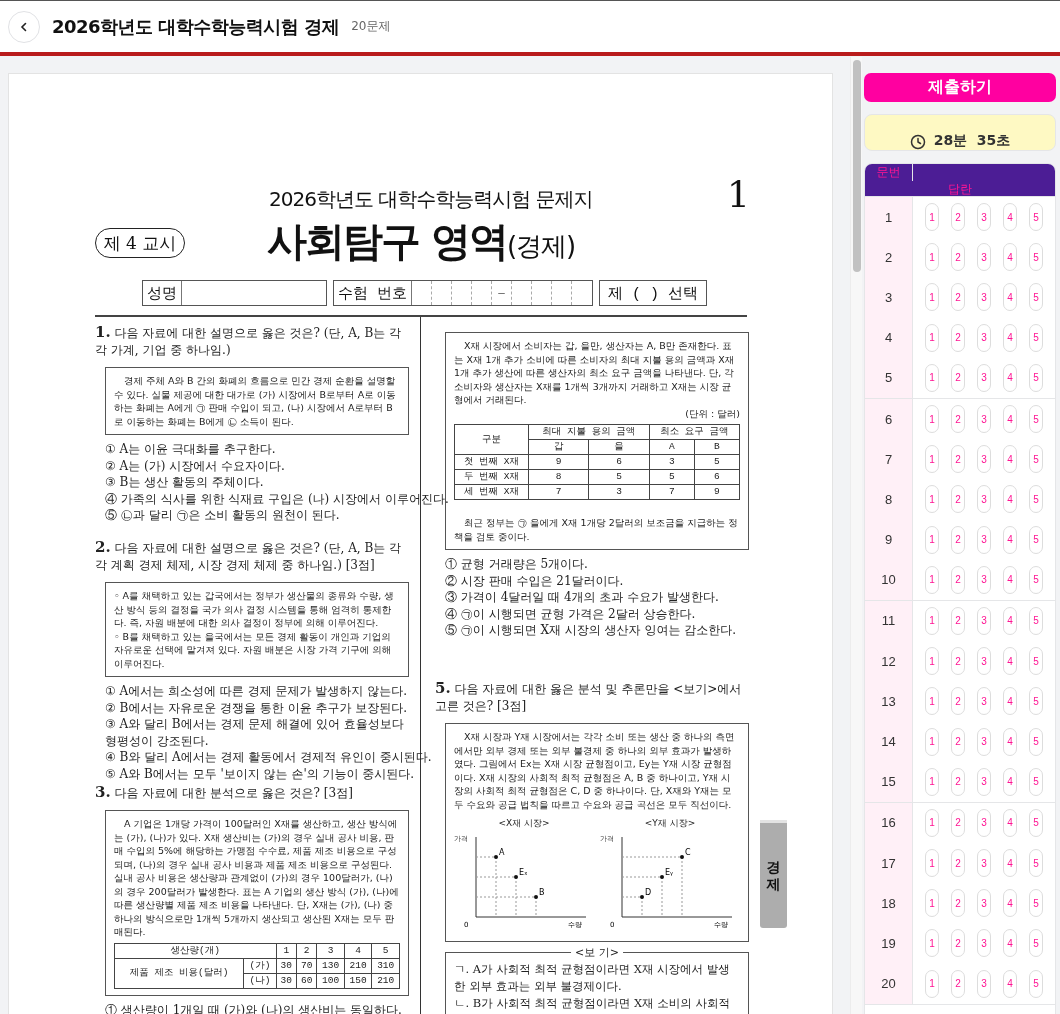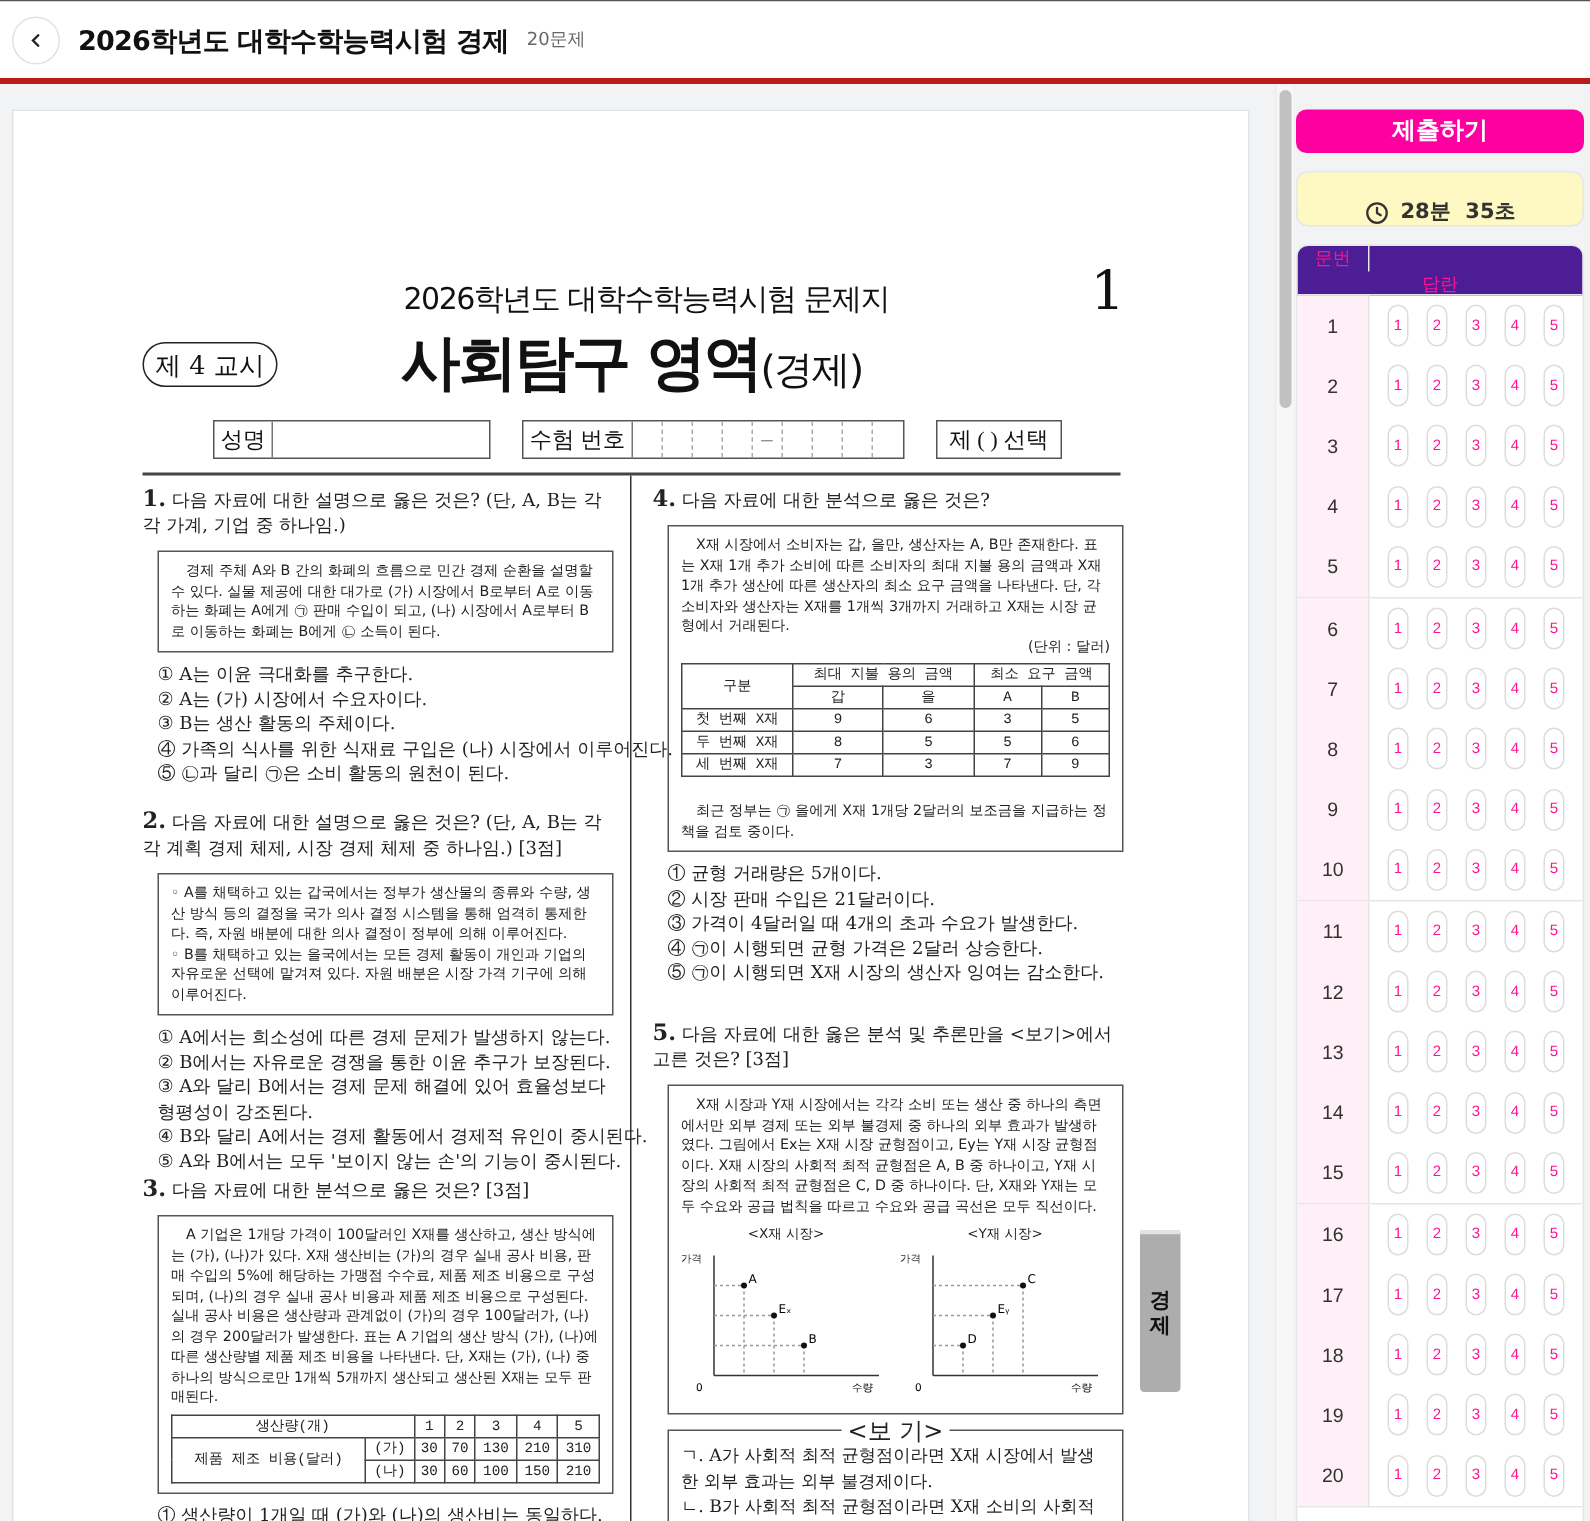--- a/index.html
+++ b/index.html
@@ -13,21 +13,21 @@
   .viewer { position: absolute; top: 57px; left: 0; width: 850px; height: 957px; background: #f2f3f5; overflow: hidden; }
   .paper { position: absolute; top: 16px; left: 8px; width: 825px; height: 960px; background: #fff; border: 1px solid #e3e3e3; font-family: "DejaVu Serif", "Liberation Serif", serif; }
   .scrollbar { position: absolute; top: 60px; left: 853px; width: 8px; height: 212px; background: #c1c1c1; border-radius: 4px; }
   .scroll-track { position: absolute; top: 57px; left: 850px; width: 12px; height: 957px; background: #f7f7f7; border-left: 1px solid #ececec; }
 
   .exam-header-top { position: absolute; top: 112px; left: 260px; font-size: 20px; font-family: "DejaVu Sans", sans-serif; letter-spacing: -1px; }
   .page-num { position: absolute; top: 100px; left: 718px; font-size: 36px; font-family: "DejaVu Serif", serif; }
   .period-badge { position: absolute; top: 154px; left: 86px; width: 90px; height: 30px; border: 1.5px solid #222; border-radius: 15px; font-size: 17px; display: flex; align-items: center; justify-content: center; font-family: "DejaVu Serif", serif; }
   .area-title { position: absolute; top: 140px; left: 258px; font-size: 40px; font-weight: bold; font-family: "DejaVu Sans", sans-serif; letter-spacing: -2px; }
   .area-sub { font-size: 26px; font-weight: normal; letter-spacing: -1px; }
-  .info-row { position: absolute; top: 206px; left: 133px; height: 26px; display: flex; gap: 21px; font-family: Liberation Serif, serif; font-size: 15px; }
+  .info-row { position: absolute; top: 206px; left: 133px; height: 26px; display: flex; gap: 6px; font-family: Liberation Mono, monospace; font-size: 15px; }
   .info-box { border: 1px solid #555; display: flex; align-items: stretch; height: 26px; }
   .info-box .lbl { padding: 0 4px; border-right: 1px solid #777; display: flex; align-items: center; }
   .info-box .blank { width: 144px; }
   .info-box .cell { width: 20px; border-right: 1px dashed #aaa; }
   .info-box .dash { width: 20px; border-right: 1px dashed #aaa; display: flex; align-items: center; justify-content: center; color: #777; }
   .select-box { border: 1px solid #555; padding: 0 8px; display: flex; align-items: center; }
   .hline { position: absolute; top: 241px; left: 86px; width: 652px; height: 2px; background: #444; }
   .vline { position: absolute; top: 243px; left: 411px; width: 1px; height: 720px; background: #333; }
 
   .q { position: absolute; font-size: 12px; line-height: 17px; color: #222; }
@@ -36,21 +36,21 @@
   .box { border: 1px solid #555; padding: 6px 8px; font-family: "DejaVu Sans", sans-serif; font-size: 9.5px; line-height: 13.5px; margin: 8px 0 6px 10px; }
   .box p { text-indent: 10px; }
   .opts { margin-left: 10px; font-size: 12px; line-height: 16.5px; }
   .opts div { white-space: nowrap; }
   table.t { border-collapse: collapse; width: 100%; font-family: Liberation Mono, monospace; font-size: 9.5px; margin-top: 4px; }
   table.t td { border: 1px solid #444; text-align: center; height: 15px; padding: 0 2px; }
 
   .chart-wrap { display: flex; justify-content: space-between; margin-top: 6px; }
   .chart { width: 140px; text-align: center; font-size: 9px; }
   .bogi { border: 1px solid #555; margin: 10px 0 0 10px; padding: 8px 8px; font-size: 11.5px; line-height: 17px; position: relative; }
-  .bogi-title { position: absolute; top: -9px; left: 50%; transform: translateX(-50%); background: #fff; padding: 0 4px; font-size: 16px; }
+  .bogi-title { position: absolute; top: -9px; left: 50%; transform: translateX(-50%); background: #fff; padding: 0 4px; font-size: 11px; }
 
   .subject-tab { position: absolute; top: 820px; left: 760px; width: 27px; height: 108px; background: #adadad; border-top: 3px solid #e3e3e3; border-radius: 0 0 3px 3px; font-family: "DejaVu Sans", sans-serif; font-weight: bold; font-size: 14px; display: flex; flex-direction: column; align-items: center; justify-content: center; line-height: 17px; color: #111; }
 
   .side { position: absolute; top: 57px; left: 862px; width: 198px; height: 957px; }
   .submit { position: absolute; top: 16px; left: 2px; width: 192px; height: 29px; background: #ff00a0; color: #fff; border: none; border-radius: 7px; font-size: 16px; font-weight: bold; display: flex; align-items: center; justify-content: center; cursor: pointer; }
   .timer { position: absolute; top: 57px; left: 2px; width: 192px; height: 37px; background: #fef9c3; border: 1px solid #e5e6e8; border-radius: 8px; display: flex; align-items: flex-end; justify-content: center; gap: 8px; font-size: 14px; font-weight: bold; color: #333; }
   .sheet { position: absolute; top: 106px; left: 2px; width: 192px; height: 860px; background: #fff; border: 1px solid #e5e6e8; border-radius: 8px 8px 0 0; overflow: hidden; }
   .sheet-head { display: flex; height: 33px; background: #4c1d95; border-bottom: 1px solid #e5e6e8; font-size: 12px; color: #ff1493; flex-direction: column; }
   .sheet-head .c1 { width: 48px; border-right: 1px solid #e5e6e8; display: flex; align-items: center; justify-content: center; }
   .sheet-head .c2 { flex: 1; display: flex; align-items: center; justify-content: center; }
@@ -170,21 +170,20 @@
         </tbody>
           </table>
       </div>
       <div class="opts">
         <div>① 생산량이 1개일 때 (가)와 (나)의 생산비는 동일하다.</div>
 
       </div>
     </div>
 
     <div class="q" style="top:250px;left:426px;width:314px;">
-      <div class="stem"><span class="qnum">4.</span> <span>다음 자료에 대한 분석으로 옳은 것은?</span></div>
       <div class="box">
         <p>X재 시장에서 소비자는 갑, 을만, 생산자는 A, B만 존재한다. 표는 X재 1개 추가 소비에 따른 소비자의 최대 지불 용의 금액과 X재 1개 추가 생산에 따른 생산자의 최소 요구 금액을 나타낸다. 단, 각 소비자와 생산자는 X재를 1개씩 3개까지 거래하고 X재는 시장 균형에서 거래된다.</p>
         <div style="text-align:right">(단위 : 달러)</div>
         <table class="t">
           <tbody>
               <tr>
             <td rowspan="2">구분</td>
             <td colspan="2">최대 지불 용의 금액</td>
             <td colspan="2">최소 요구 금액</td>
           </tr>

